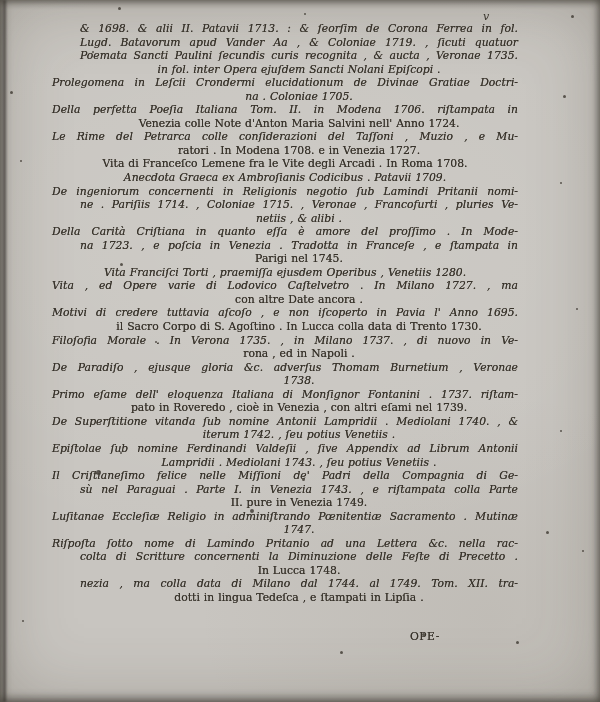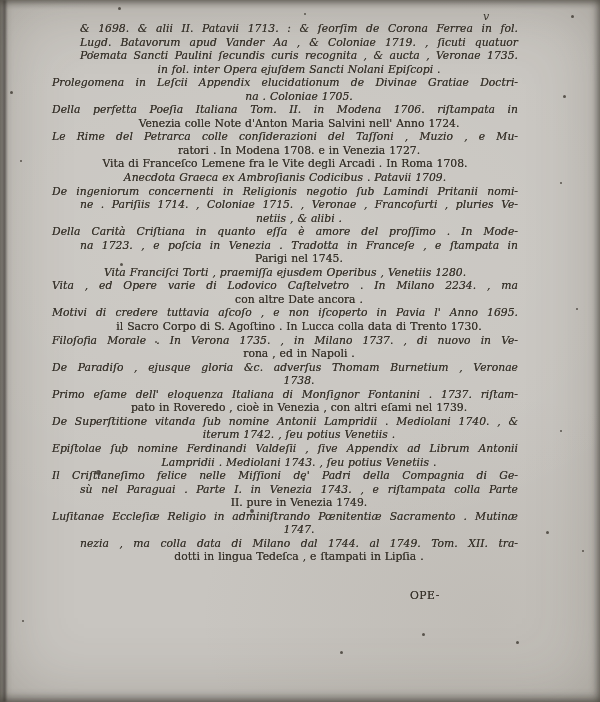--- a/index.html
+++ b/index.html
@@ -70,21 +70,21 @@
   <div class="gutter-line"></div>
   <div class="page-number">v</div>
   <div class="text-block" id="entries">
       <div class="entry italic">
         <div class="line cont justify"><span>&amp; 1698. &amp; alii II. Patavii 1713. : &amp; ſeorſim de Corona Ferrea in fol.</span></div>
         <div class="line cont justify"><span>Lugd. Batavorum apud Vander Aa , &amp; Coloniae 1719. , ſicuti quatuor</span></div>
         <div class="line cont justify"><span>Poemata Sancti Paulini ſecundis curis recognita , &amp; aucta , Veronae 1735.</span></div>
         <div class="line cont last"><span>in fol. inter Opera ejuſdem Sancti Nolani Epiſcopi .</span></div>
       </div>
       <div class="entry italic">
-        <div class="line justify"><span>Prolegomena in Leſcii Appendix elucidationum de Divinae Gratiae Doctri-</span></div>
+        <div class="line justify"><span>Prolegomena in Leſcii Crondermi elucidationum de Divinae Gratiae Doctri-</span></div>
         <div class="line cont last"><span>na . Coloniae 1705.</span></div>
       </div>
       <div class="entry roman">
         <div class="line justify"><span>Della perfetta Poeſia Italiana Tom. II. in Modena 1706. riſtampata in</span></div>
         <div class="line cont last"><span>Venezia colle Note d'Anton Maria Salvini nell' Anno 1724.</span></div>
       </div>
       <div class="entry roman">
         <div class="line justify"><span>Le Rime del Petrarca colle conſiderazioni del Taſſoni , Muzio , e Mu-</span></div>
         <div class="line cont last"><span>ratori . In Modena 1708. e in Venezia 1727.</span></div>
       </div>
@@ -101,21 +101,21 @@
       </div>
       <div class="entry roman">
         <div class="line justify"><span>Della Carità Criſtiana in quanto eſſa è amore del proſſimo . In Mode-</span></div>
         <div class="line cont justify"><span>na 1723. , e poſcia in Venezia . Tradotta in Franceſe , e ſtampata in</span></div>
         <div class="line cont last"><span>Parigi nel 1745.</span></div>
       </div>
       <div class="entry italic">
         <div class="line last"><span>Vita Franciſci Torti , praemiſſa ejusdem Operibus , Venetiis 1280.</span></div>
       </div>
       <div class="entry roman">
-        <div class="line justify"><span>Vita , ed Opere varie di Lodovico Caſtelvetro . In Milano 2234. , ma</span></div>
+        <div class="line justify"><span>Vita , ed Opere varie di Lodovico Caſtelvetro . In Milano 1727. , ma</span></div>
         <div class="line cont last"><span>con altre Date ancora .</span></div>
       </div>
       <div class="entry roman">
         <div class="line justify"><span>Motivi di credere tuttavia aſcoſo , e non iſcoperto in Pavia l' Anno 1695.</span></div>
         <div class="line cont last"><span>il Sacro Corpo di S. Agoſtino . In Lucca colla data di Trento 1730.</span></div>
       </div>
       <div class="entry roman">
         <div class="line justify"><span>Filoſofia Morale . In Verona 1735. , in Milano 1737. , di nuovo in Ve-</span></div>
         <div class="line cont last"><span>rona , ed in Napoli .</span></div>
       </div>
@@ -138,20 +138,25 @@
       <div class="entry roman">
         <div class="line justify"><span>Il Criſtianeſimo felice nelle Miſſioni de' Padri della Compagnia di Ge-</span></div>
         <div class="line cont justify"><span>sù nel Paraguai . Parte I. in Venezia 1743. , e riſtampata colla Parte</span></div>
         <div class="line cont last"><span>II. pure in Venezia 1749.</span></div>
       </div>
       <div class="entry italic">
         <div class="line justify"><span>Luſitanae Eccleſiæ Religio in adminiſtrando Pœnitentiæ Sacramento . Mutinæ</span></div>
         <div class="line cont last"><span>1747.</span></div>
       </div>
       <div class="entry roman">
+        <div class="line justify"><span>Riſpoſta ſotto nome di Lamindo Pritanio ad una Lettera &amp;c. nella rac-</span></div>
+        <div class="line cont justify"><span>colta di Scritture concernenti la Diminuzione delle Feſte di Precetto .</span></div>
+        <div class="line cont last"><span>In Lucca 1748.</span></div>
+      </div>
+      <div class="entry roman">
         <div class="line cont justify"><span>nezia , ma colla data di Milano dal 1744. al 1749. Tom. XII. tra-</span></div>
         <div class="line cont last"><span>dotti in lingua Tedeſca , e ſtampati in Lipſia .</span><span class="catchword">OPE-</span></div>
       </div>
     </div>
   <div id="specks">
       <div class="speck" style="left: 118px; top: 7px; width: 3px; height: 3px;"></div>
       <div class="speck" style="left: 304px; top: 13px; width: 2px; height: 2px;"></div>
       <div class="speck" style="left: 571px; top: 15px; width: 3px; height: 3px;"></div>
       <div class="speck" style="left: 92px; top: 51px; width: 2px; height: 2px;"></div>
       <div class="speck" style="left: 563px; top: 95px; width: 3px; height: 3px;"></div>

